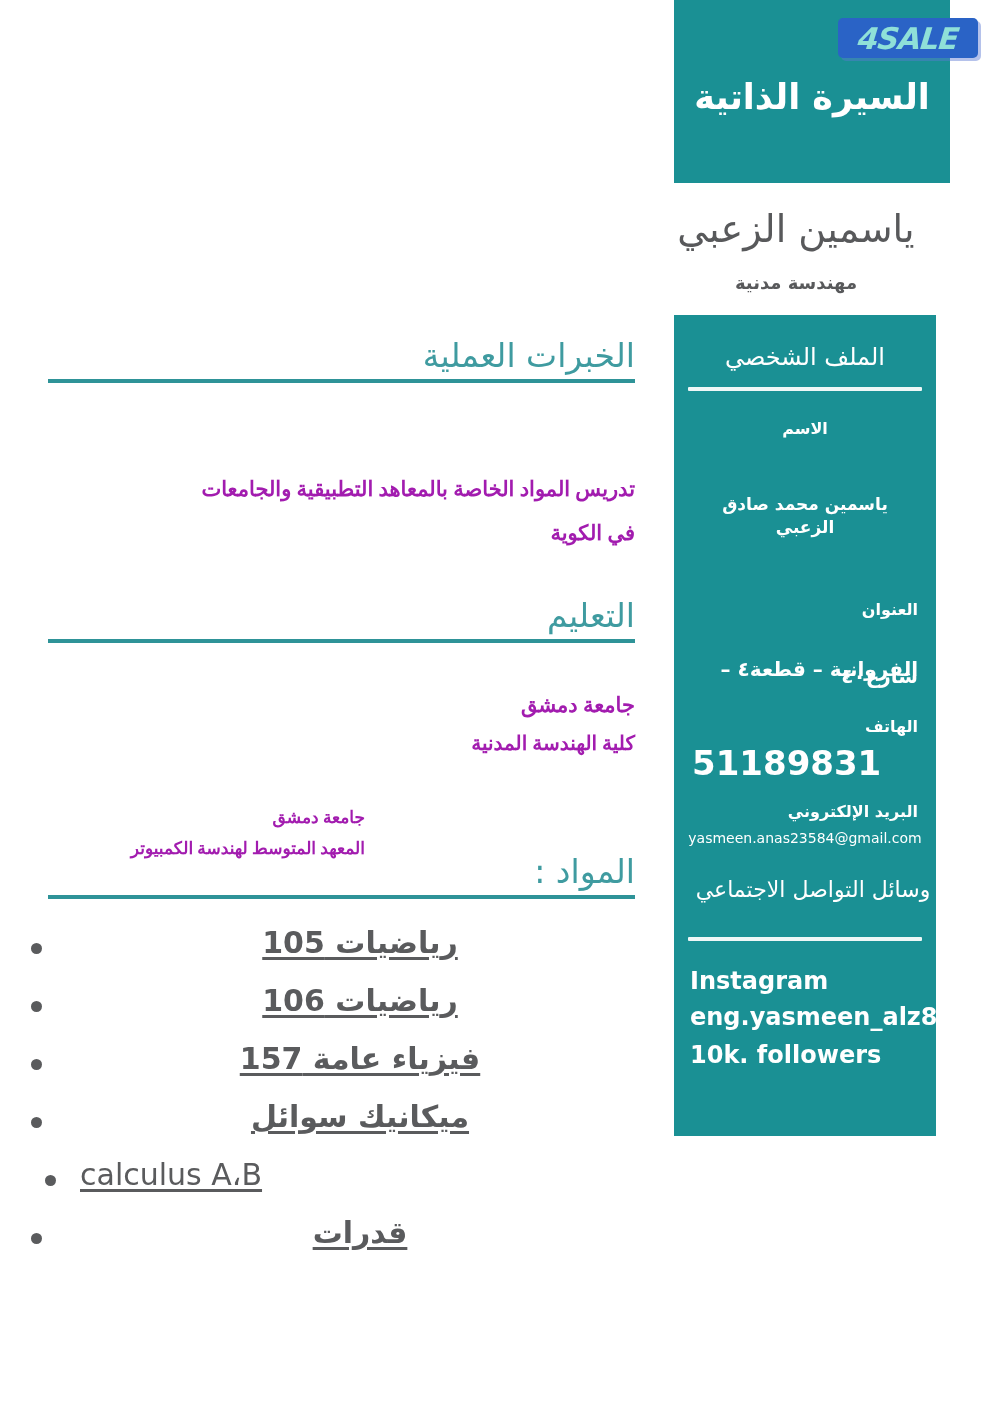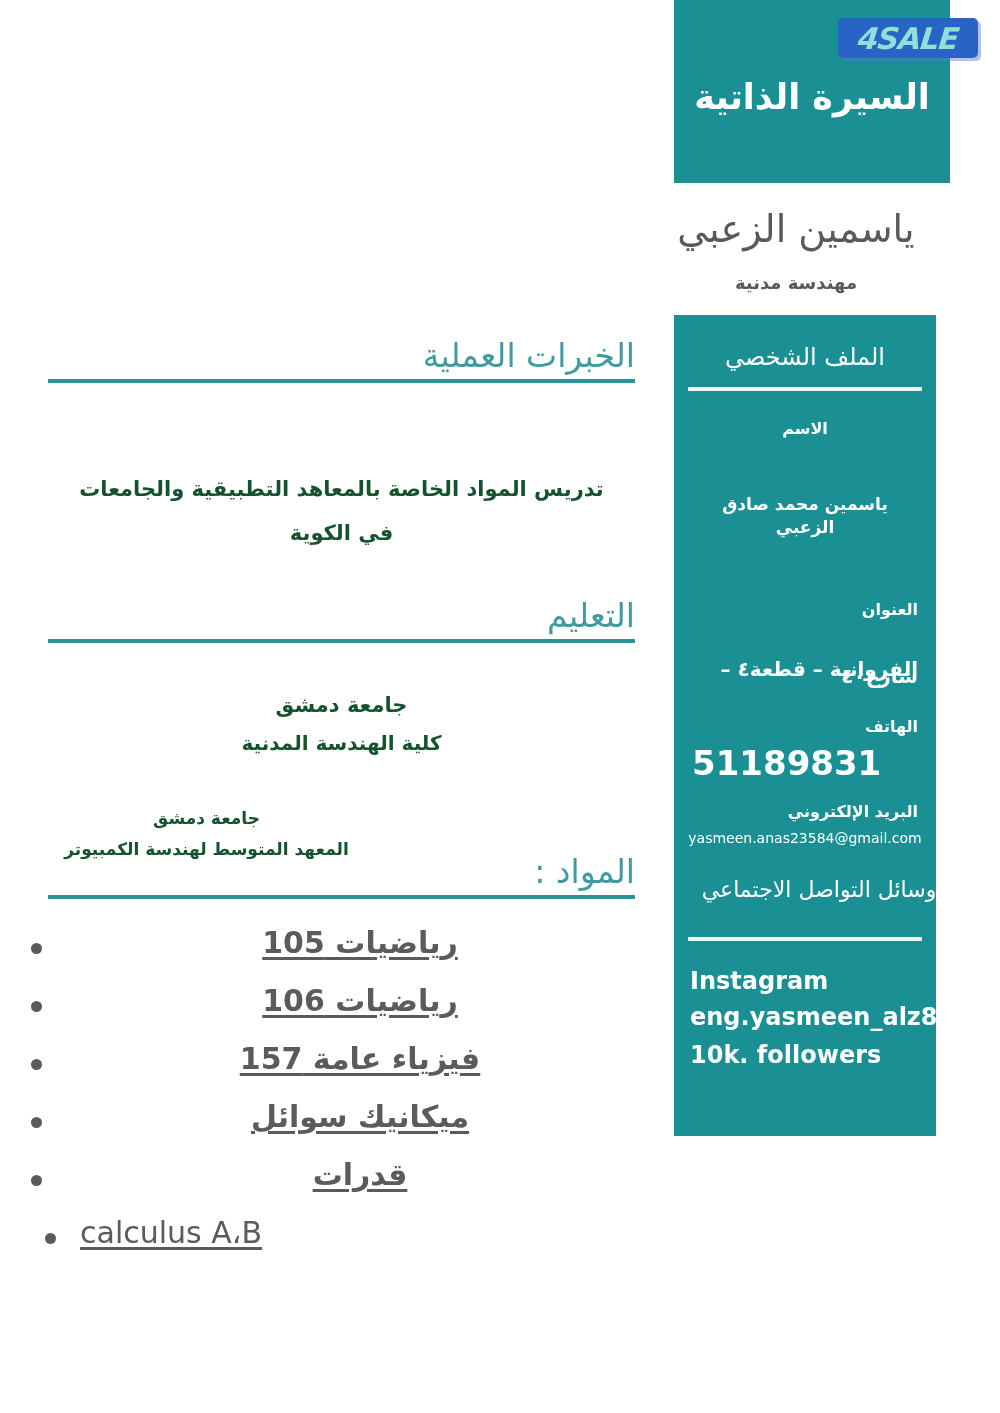--- a/index.html
+++ b/index.html
@@ -151,21 +151,21 @@
     font-size: 14px;
     font-weight: 400;
     color: #ffffff;
     direction: ltr;
     text-align: center;
     width: 100%;
     left: 0;
   }
   .sb-social-title {
     position: absolute;
-    left: 14px;
+    left: 8px;
     width: 100%;
     text-align: center;
     font-size: 22px;
     font-weight: 400;
     color: #ffffff;
     direction: rtl;
   }
   .sb-ltr {
     position: absolute;
     direction: ltr;
@@ -185,25 +185,26 @@
     text-align: right;
     letter-spacing: 0px;
   }
   .main-rule {
     position: absolute;
     height: 4px;
     background: #2e9398;
   }
   .main-text {
     position: absolute;
-    color: #14532d;
-    font-weight: bold;
-    direction: rtl;
-    text-align: center;
+    color: #a21caf;
+    font-weight: bold;
+    direction: rtl;
+    text-align: right;
     line-height: 1.45;
+    font-family: Liberation Serif, serif;
   }
 
   
   .subject-list {
     position: absolute;
     left: 0;
     top: 925px;
     width: 660px;
     direction: rtl;
     margin: 0;
@@ -325,22 +326,22 @@
     </li>
     <li class="subject-item">
       <span class="subject-bullet"></span>
       <span class="subject-text">فيزياء عامة 157</span>
     </li>
     <li class="subject-item">
       <span class="subject-bullet"></span>
       <span class="subject-text">ميكانيك سوائل</span>
     </li>
     <li class="subject-item">
-      <span class="subject-bullet"></span>
-      <span class="subject-text">قدرات</span>
-    </li>
-    <li class="subject-item">
       <span class="subject-bullet ltr-bullet"></span>
       <span class="subject-text ltr-item">calculus A،B</span>
     </li>
+    <li class="subject-item">
+      <span class="subject-bullet"></span>
+      <span class="subject-text">قدرات</span>
+    </li>
   </ul>
 
 </div>
 
 </body></html>

